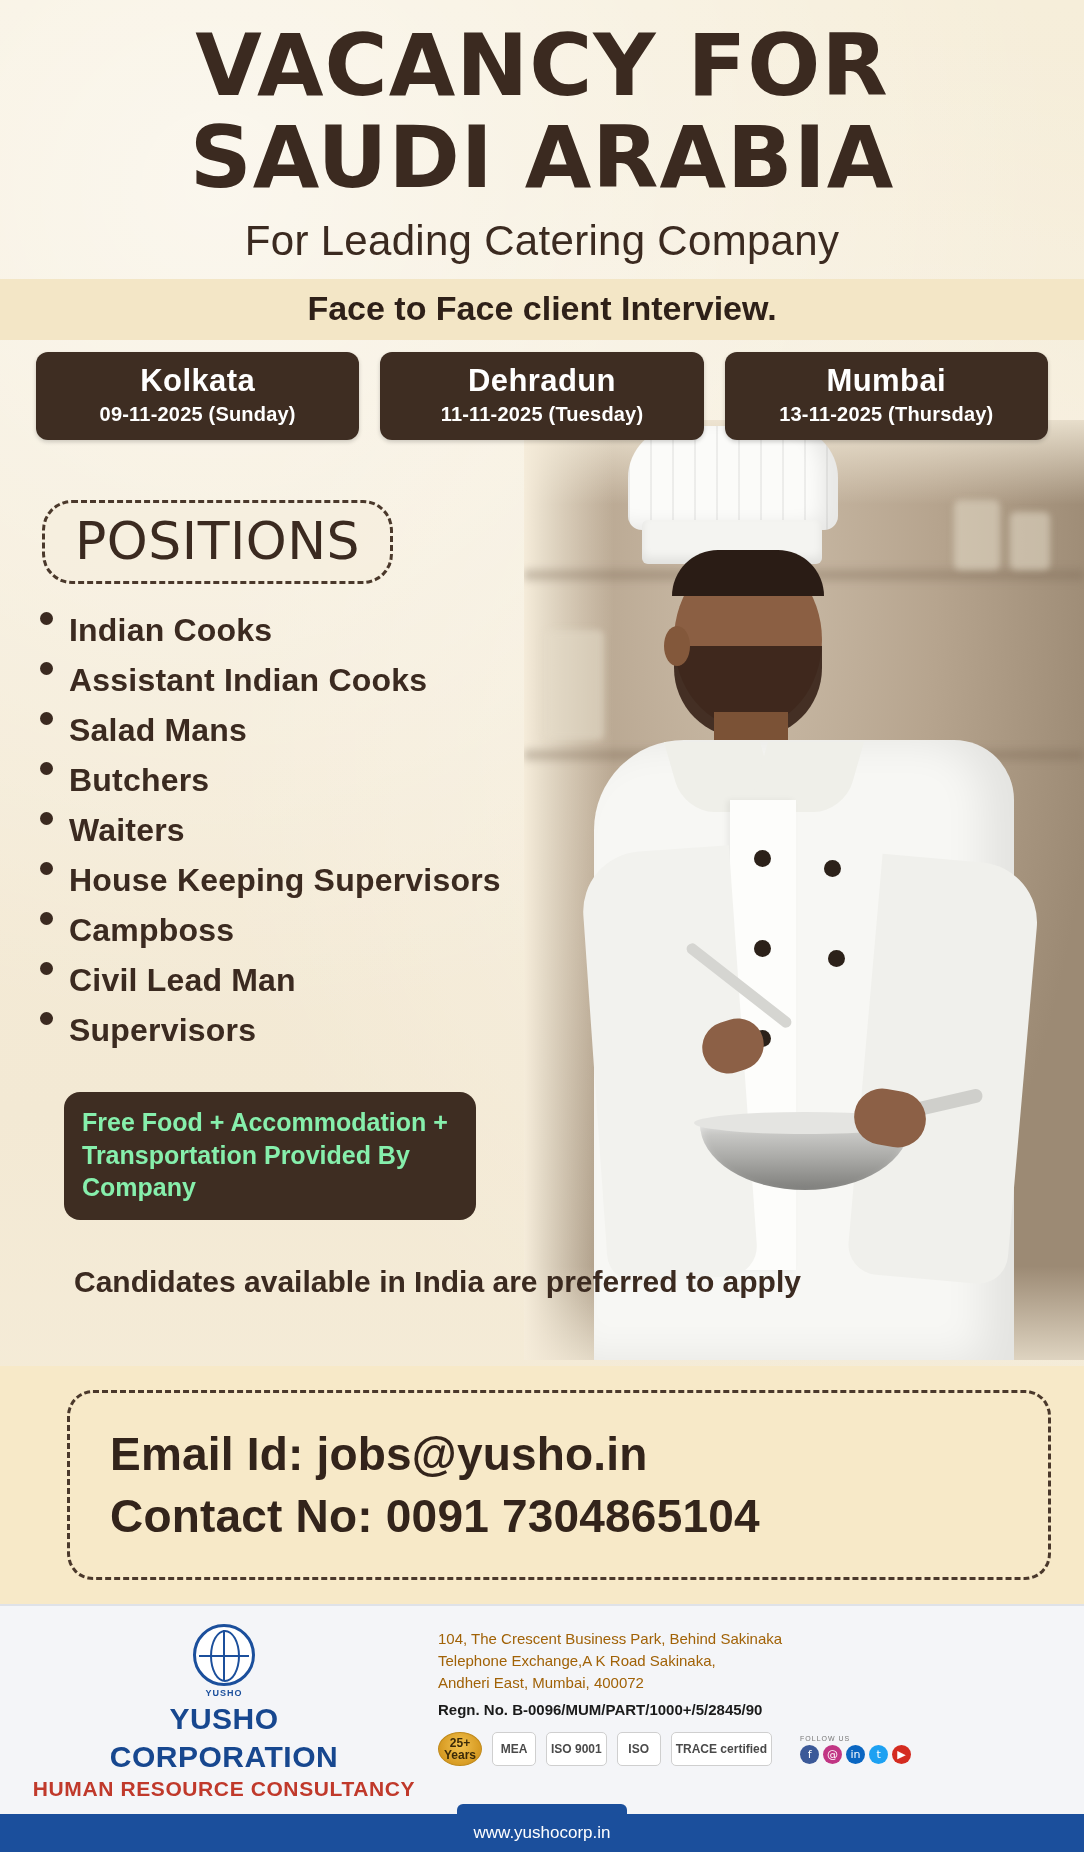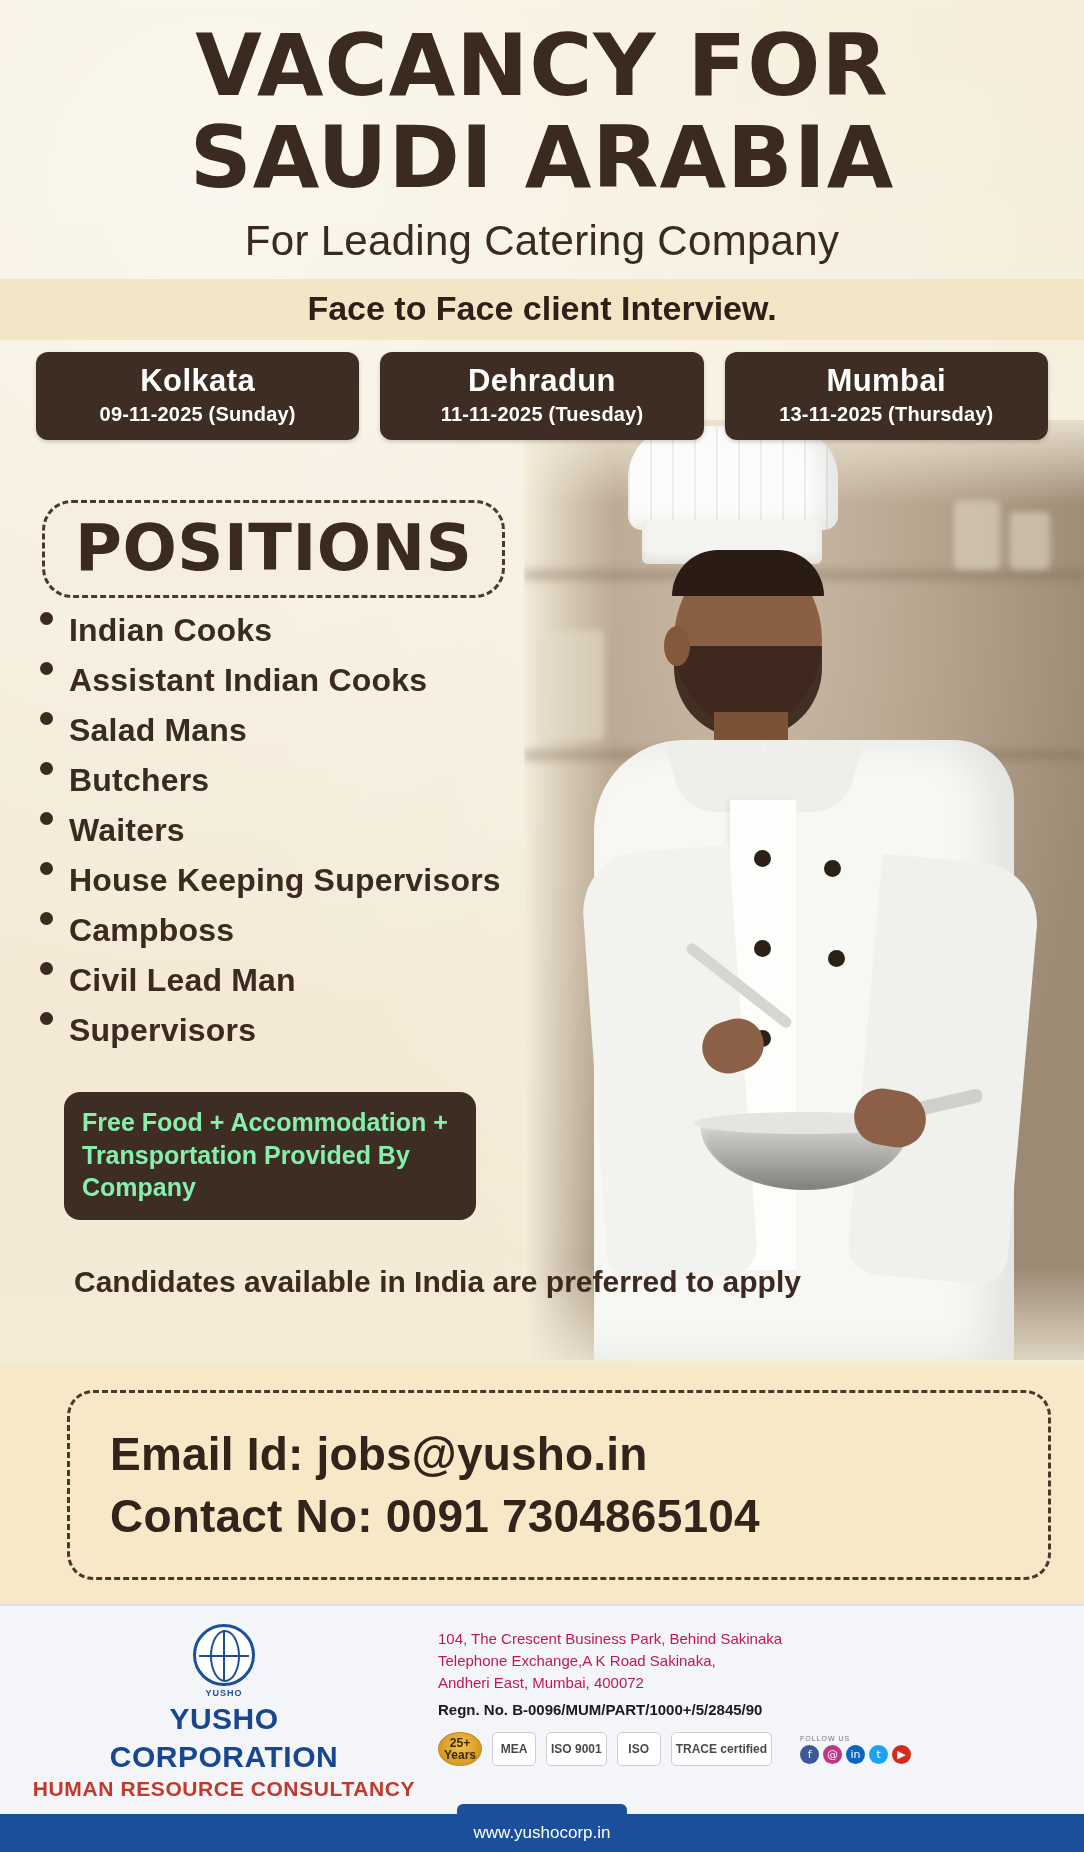--- a/index.html
+++ b/index.html
@@ -292,22 +292,22 @@
     position: absolute;
     left: 42px; top: 500px;
     z-index: 4;
     border: 3px dashed #4a382b;
     border-radius: 30px;
     padding: 8px 30px 10px 30px;
     background: rgba(246,238,221,0.75);
   }
   .positions-badge span {
     font-family: "DejaVu Sans", sans-serif;
-    font-size: 64px;
-    font-weight: 700;
+    font-size: 52px;
+    font-weight: 400;
     color: #3b2a20;
     letter-spacing: 0.5px;
   }
   .pos-list {
     position: absolute;
     left: 34px; top: 612px;
     z-index: 4;
     width: 560px;
   }
   .pos-item {
@@ -457,21 +457,21 @@
     letter-spacing: 0.6px;
     margin-top: 4px;
   }
   .addr {
     flex: 1;
     padding-top: 8px;
     padding-left: 14px;
   }
   .addr-line {
     font-size: 15px;
-    color: #be185d;
+    color: #a16207;
     line-height: 1.45;
   }
   .regn {
     margin-top: 8px;
     font-size: 15px;
     font-weight: 700;
     color: #1a1a1a;
   }
   .badges {
     display: flex;

